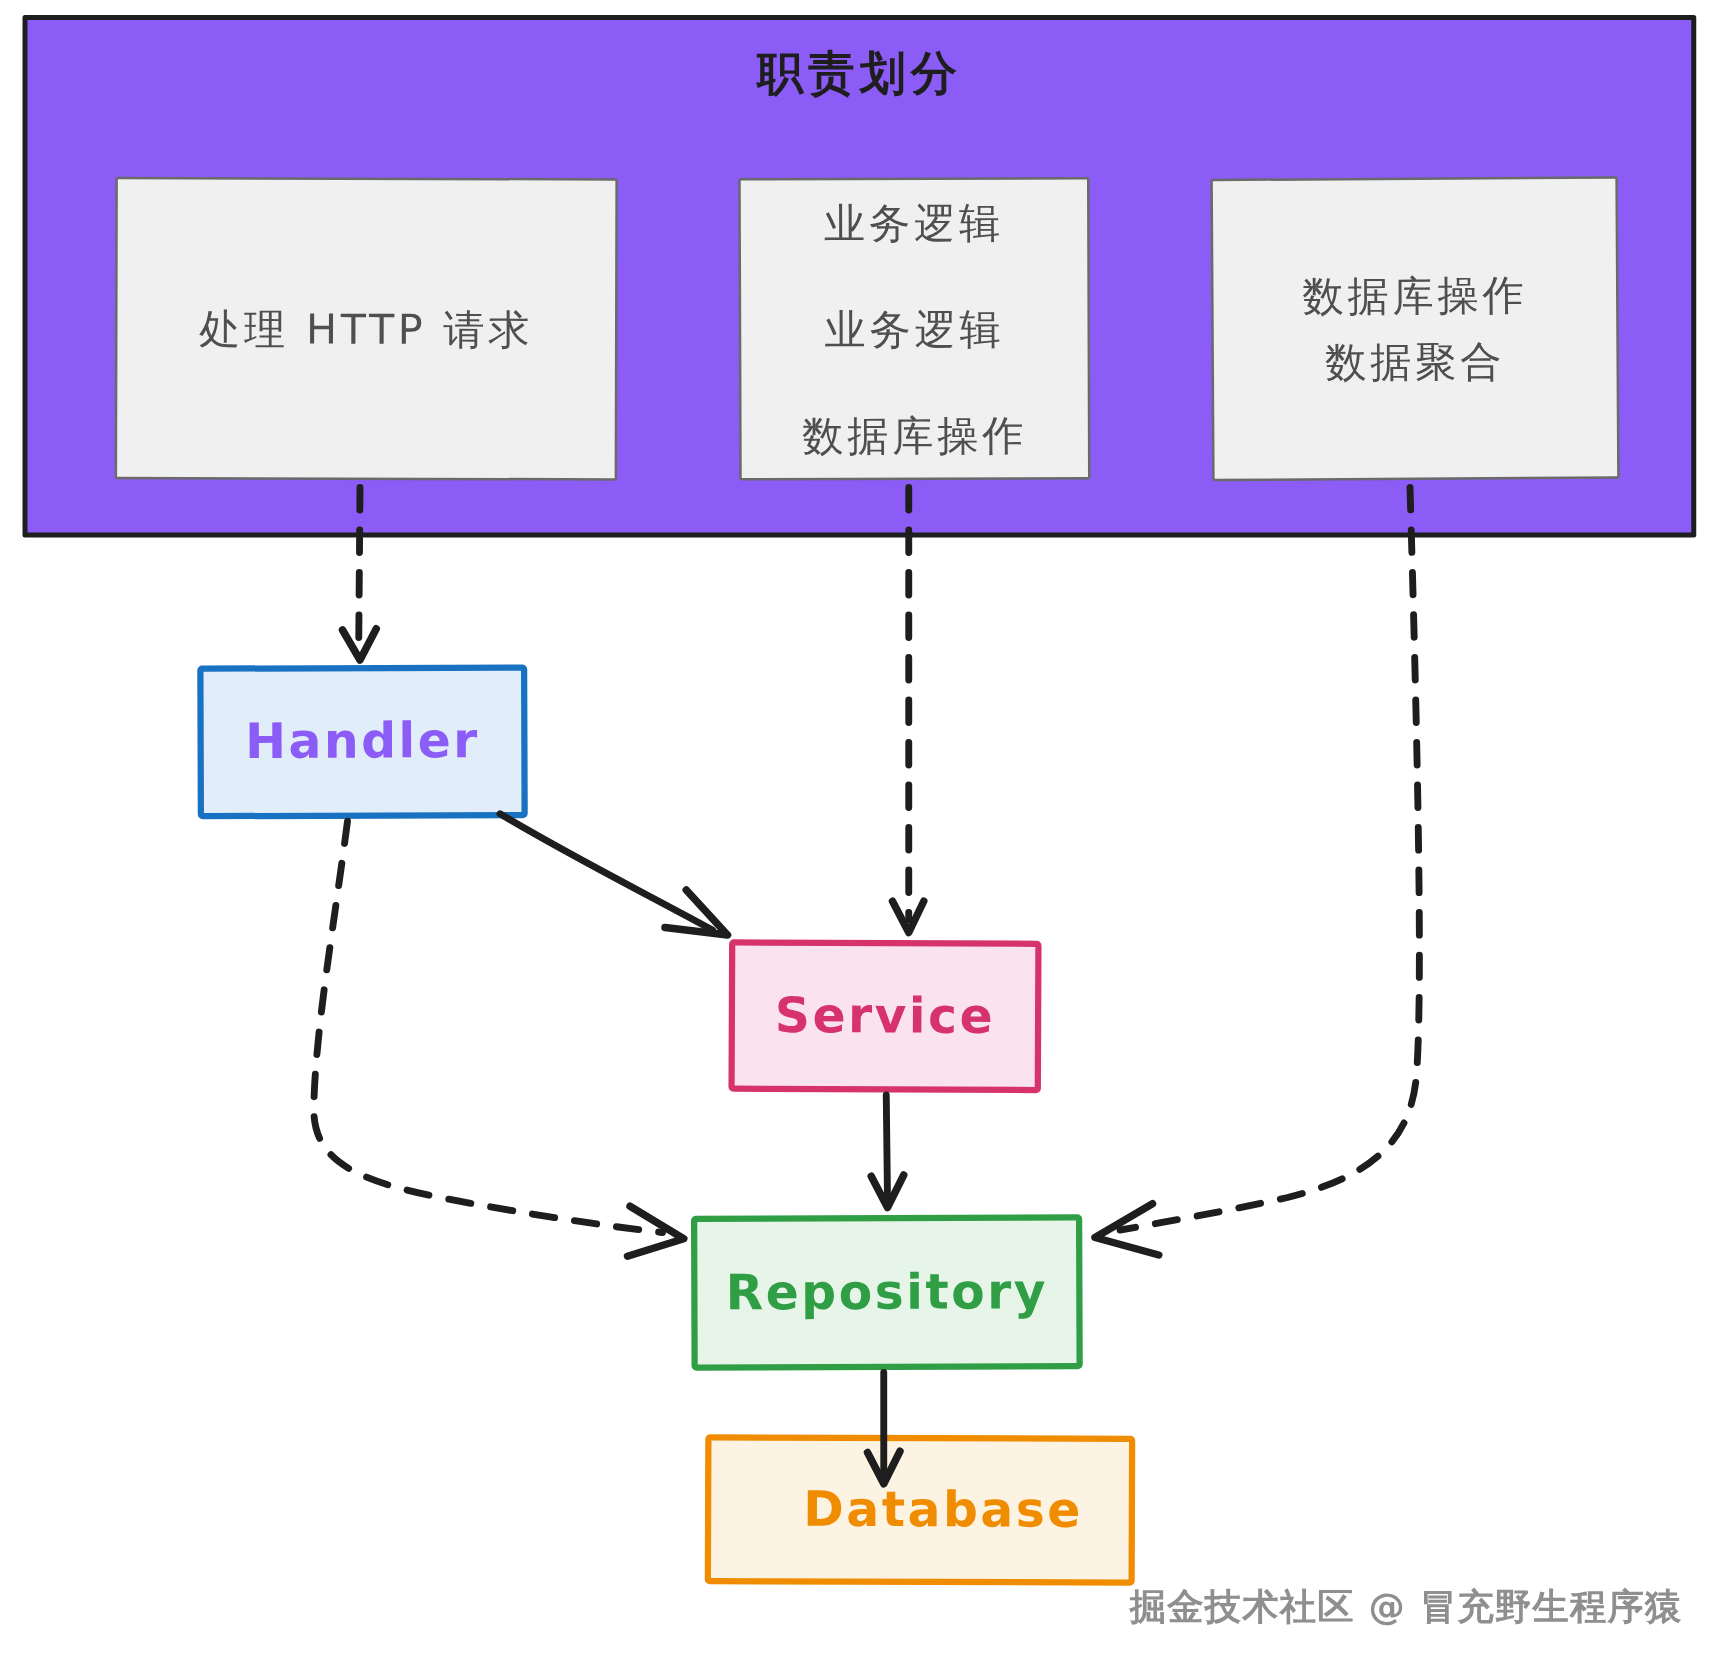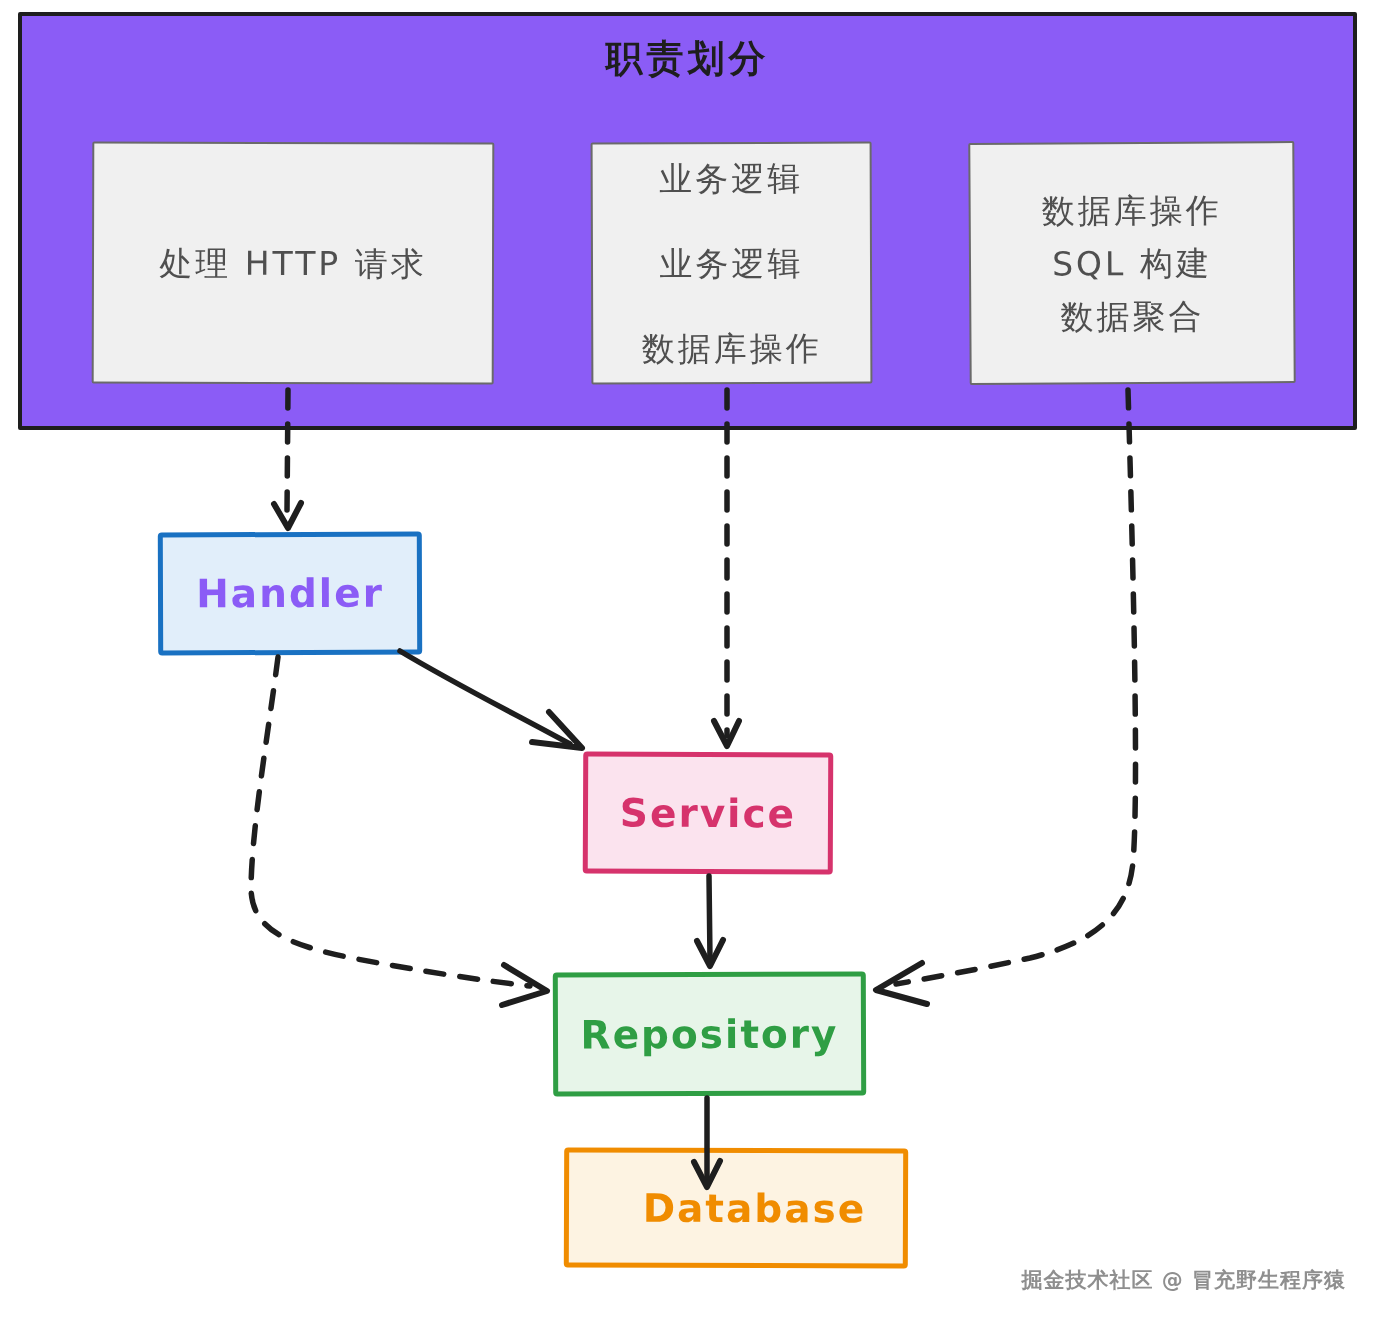--- a/index.html
+++ b/index.html
@@ -85,21 +85,21 @@
     stroke-linejoin: round;
   }
   .arrows .shaft  { stroke-width: 5.5px; }
   .arrows .dashed { stroke-dasharray: 18 16; }
   .arrows .head   { stroke-width: 6px; }
 
   
   .watermark {
     position: absolute;
     right: 32px; top: 1266px;
-    font-size: 21px;
+    font-size: 29px;
     font-weight: 700;
     letter-spacing: 1px;
     text-shadow: 2px 2px 0 #ffffff;
   }
 </style>
 </head>
 <body>
 
 <div class="canvas">
 
@@ -111,21 +111,20 @@
     </div>
 
     <div class="duty duty-2" style="border-color: rgb(106, 106, 106); background-color: rgb(240, 240, 240); color: rgb(79, 79, 79); gap: 32px;">
       <div>业务逻辑</div>
       <div>业务逻辑</div>
       <div>数据库操作</div>
     </div>
 
     <div class="duty duty-3" style="border-color: rgb(106, 106, 106); background-color: rgb(240, 240, 240); color: rgb(79, 79, 79);">
       <div>数据库操作</div>
-      <div>SQL 构建</div>
       <div>数据聚合</div>
     </div>
   </div>
 
   <div class="node node-handler" style="border-color: rgb(25, 113, 194); background-color: rgb(225, 238, 250); color: #8b5cf6;">Handler</div>
 
   <div class="node node-service" style="border-color: rgb(214, 51, 108); background-color: rgb(251, 227, 238); color: rgb(214, 51, 108);">Service</div>
 
   <div class="node node-repository" style="border-color: rgb(47, 158, 68); background-color: rgb(231, 245, 233); color: rgb(47, 158, 68);">Repository</div>
 

